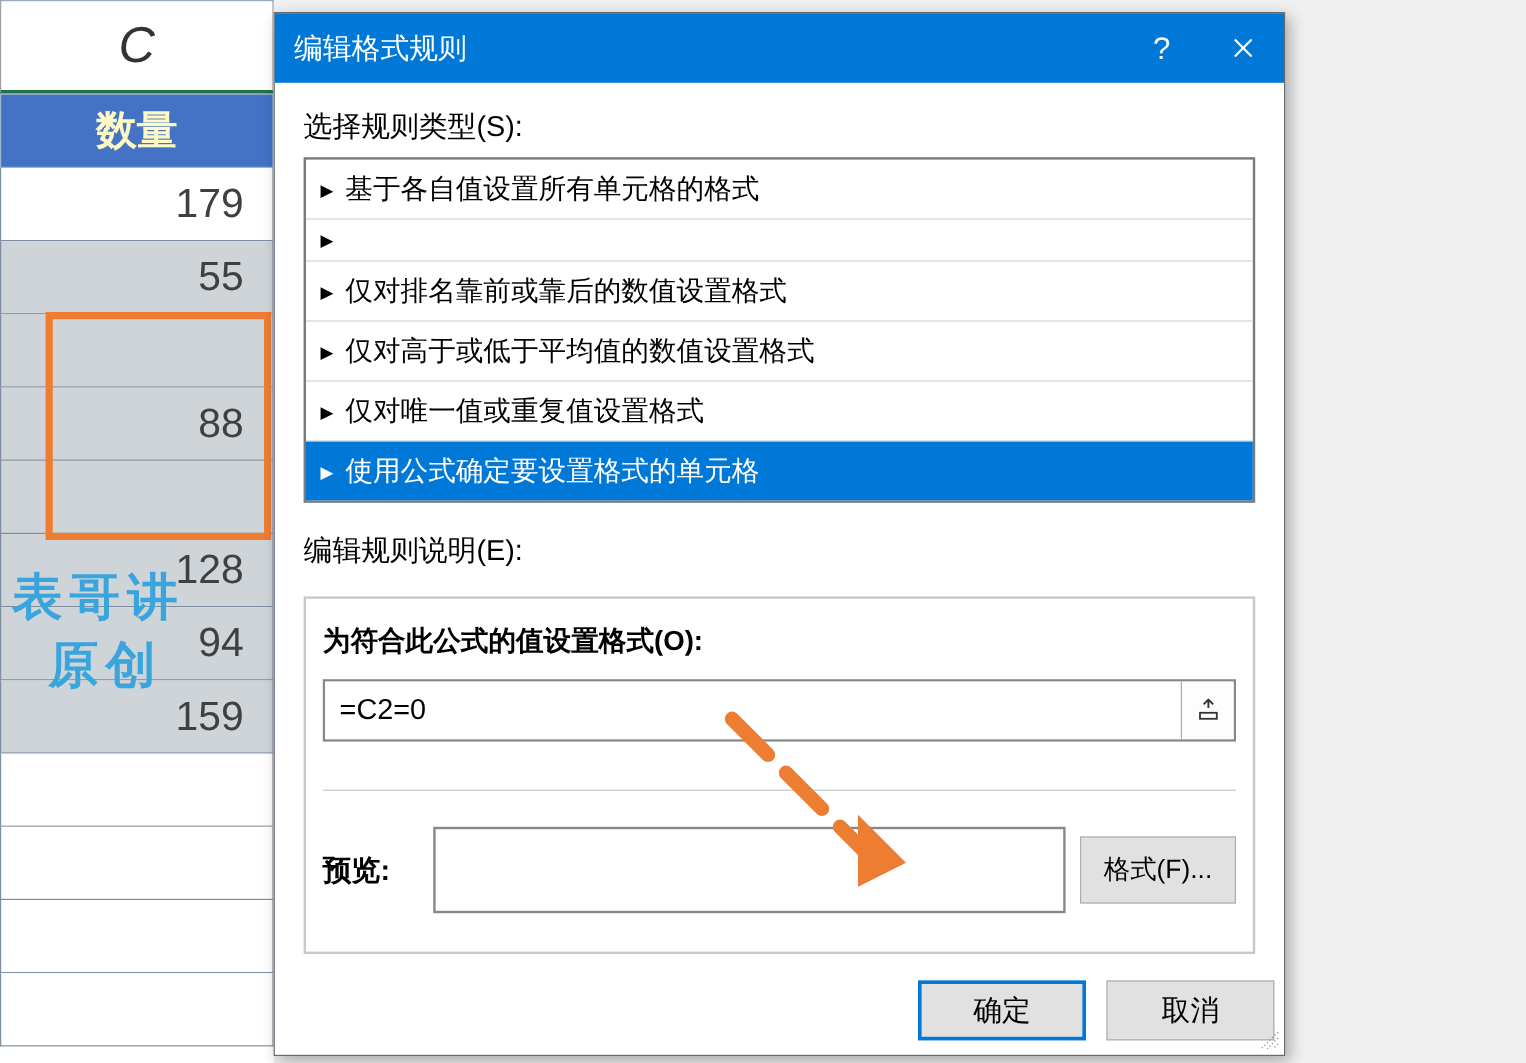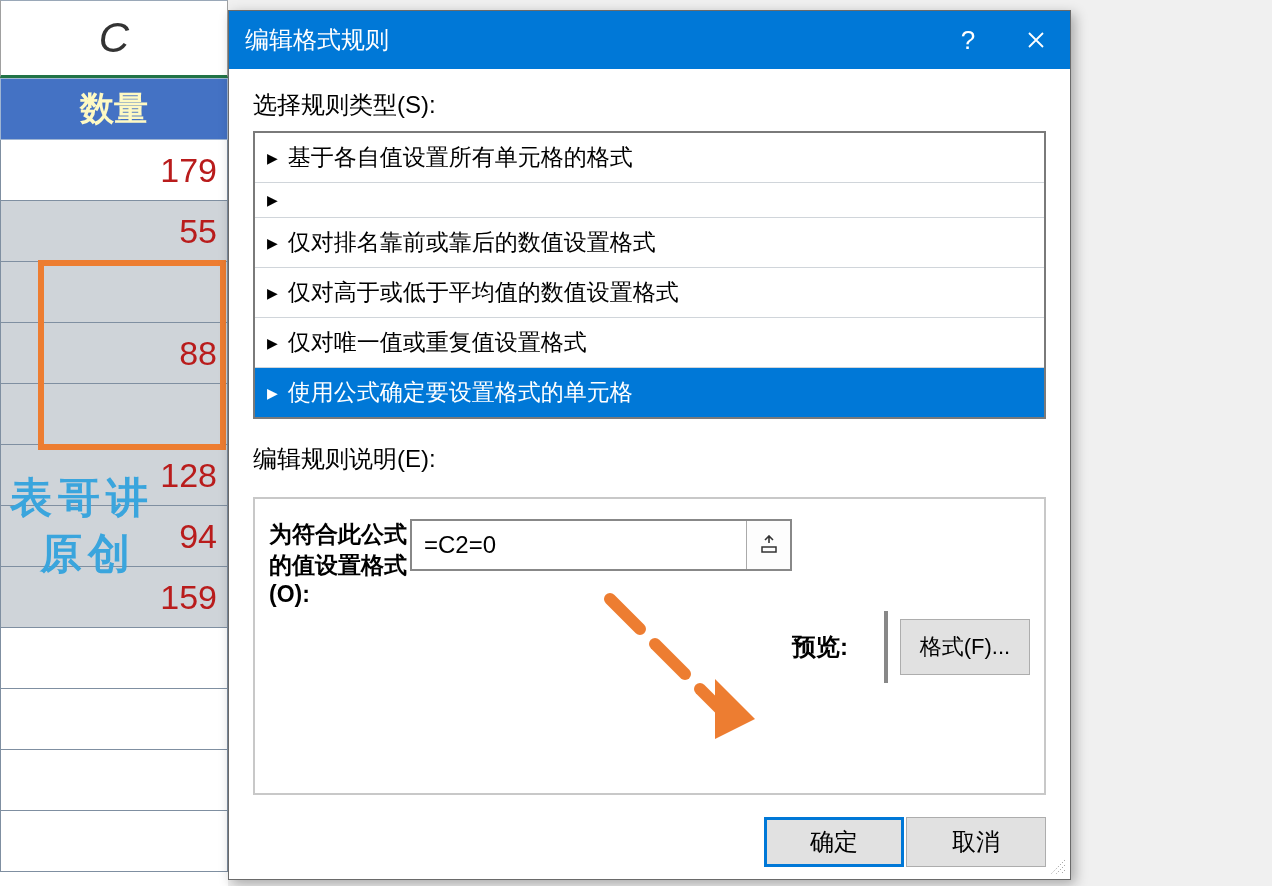--- a/index.html
+++ b/index.html
@@ -2,21 +2,21 @@
 <html><head>
 <meta charset="utf-8">
 <style>
 * { margin: 0; padding: 0; box-sizing: border-box; }
 body { font-family: "Microsoft YaHei", "SimSun", sans-serif; background: #f0f0f0; width: 1272px; height: 886px; position: relative; overflow: hidden; }
 
 
 .sheet { position: absolute; left: 0; top: 0; width: 228px; height: 886px; background: #fff; }
 .col-header { width: 100%; height: 78px; border: 1px solid #a0a0a0; border-top: 1px solid #9aa8b8; background: #fff; display: flex; align-items: center; justify-content: center; font-size: 42px; font-style: italic; color: #333; border-bottom: 3px solid #217346; }
 .col-title { width: 100%; height: 62px; background: #4472C4; color: #fef9c3; display: flex; align-items: center; justify-content: center; font-size: 34px; font-weight: bold; border: 1px solid #9fb5d3; }
-.cell { width: 100%; height: 61px; border: 1px solid #7f8fa1; border-top: none; padding-right: 10px; display: flex; align-items: center; justify-content: flex-end; font-size: 34px; color: #b91c1c; background: #cfd4d9; }
+.cell { width: 100%; height: 61px; border: 1px solid #7f8fa1; border-top: none; padding-right: 24px; display: flex; align-items: center; justify-content: flex-end; font-size: 34px; color: #404040; background: #cfd4d9; }
 .cell.sel { background: #cfd4d9; }
 .cell.white { background: #fff; }
 .highlight-box { position: absolute; left: 38px; top: 260px; width: 188px; height: 190px; border: 6px solid #ed7d31; pointer-events: none; }
 .watermark { position: absolute; left: 10px; top: 470px; font-size: 42px; font-weight: bold; color: #3aa5dd; pointer-events: none; letter-spacing: 6px; }
 .watermark div:nth-child(2) { margin-left: 30px; }
 
 
 .dialog { position: absolute; left: 228px; top: 10px; width: 843px; height: 870px; background: #fff; border: 1px solid #6a6a6a; box-shadow: 4px 4px 12px rgba(0,0,0,0.3); display: flex; flex-direction: column; }
 .titlebar { height: 58px; background: #0078d7; color: #fff; display: flex; align-items: center; padding-left: 16px; font-size: 24px; }
 .titlebar-spacer { flex: 1; }
@@ -25,32 +25,32 @@
 .dialog-body { flex: 1; padding: 20px 24px 16px 24px; display: flex; flex-direction: column; position: relative; }
 .section-label { font-size: 24px; color: #000; margin-bottom: 10px; }
 
 .rule-list { border: 2px solid #7a7a7a; background: #fff; }
 .rule-item { display: flex; align-items: center; padding: 9px 12px; font-size: 23px; border-bottom: 1px solid #d0d5da; cursor: pointer; }
 .rule-item:last-child { border-bottom: none; }
 .rule-item .arrow { margin-right: 10px; font-size: 14px; }
 .rule-item.selected { background: #0078d7; color: #fff; }
 .rule-item.selected .arrow { color: #fff; }
 
-.edit-box { border: 2px solid #c8c8c8; margin-top: 12px; padding: 20px 14px 18px 14px; flex: 1; display: flex; flex-direction: row; }
+.edit-box { border: 2px solid #c8c8c8; margin-top: 12px; padding: 20px 14px 18px 14px; flex: 1; display: flex; flex-direction: column; }
 .formula-label { font-size: 23px; font-weight: bold; margin-bottom: 16px; }
 .formula-row { display: flex; align-items: stretch; border: 2px solid #888; height: 52px; }
 .formula-input { flex: 1; border: none; outline: none; padding: 16px 12px; font-size: 24px; font-family: inherit; }
 .formula-picker { width: 44px; border-left: 1px solid #aaa; display: flex; align-items: center; justify-content: center; background: #fdfdfd; cursor: pointer; }
 .divider { height: 1px; background: #c5c5c5; margin: 40px 0 30px 0; }
 .preview-row { display: flex; align-items: center; gap: 12px; }
 .preview-label { font-size: 24px; font-weight: bold; width: 80px; }
 .preview-box { flex: 1; height: 72px; border: 2px solid #888; background: #fff; }
 .format-btn { width: 130px; height: 56px; background: #e1e1e1; border: 1px solid #adadad; font-size: 22px; cursor: pointer; font-family: inherit; }
 
-.button-row { display: flex; justify-content: flex-end; gap: 2px; padding: 6px 24px 12px 0; margin-left: 10px; }
+.button-row { display: flex; justify-content: flex-end; gap: 17px; padding: 6px 8px 12px 0; margin-left: 10px; }
 .dlg-btn { width: 140px; height: 50px; background: #e1e1e1; border: 1px solid #adadad; font-size: 24px; cursor: pointer; font-family: inherit; }
 .dlg-btn.primary { border: 3px solid #0078d7; }
 
 .resize-grip { position: absolute; right: 4px; bottom: 4px; width: 16px; height: 16px; }
 .resize-grip svg { width: 100%; height: 100%; }
 
 
 .arrow-annot { position: absolute; right: 290px; bottom: 120px; width: 200px; height: 180px; pointer-events: none; }
 </style>
 </head>

